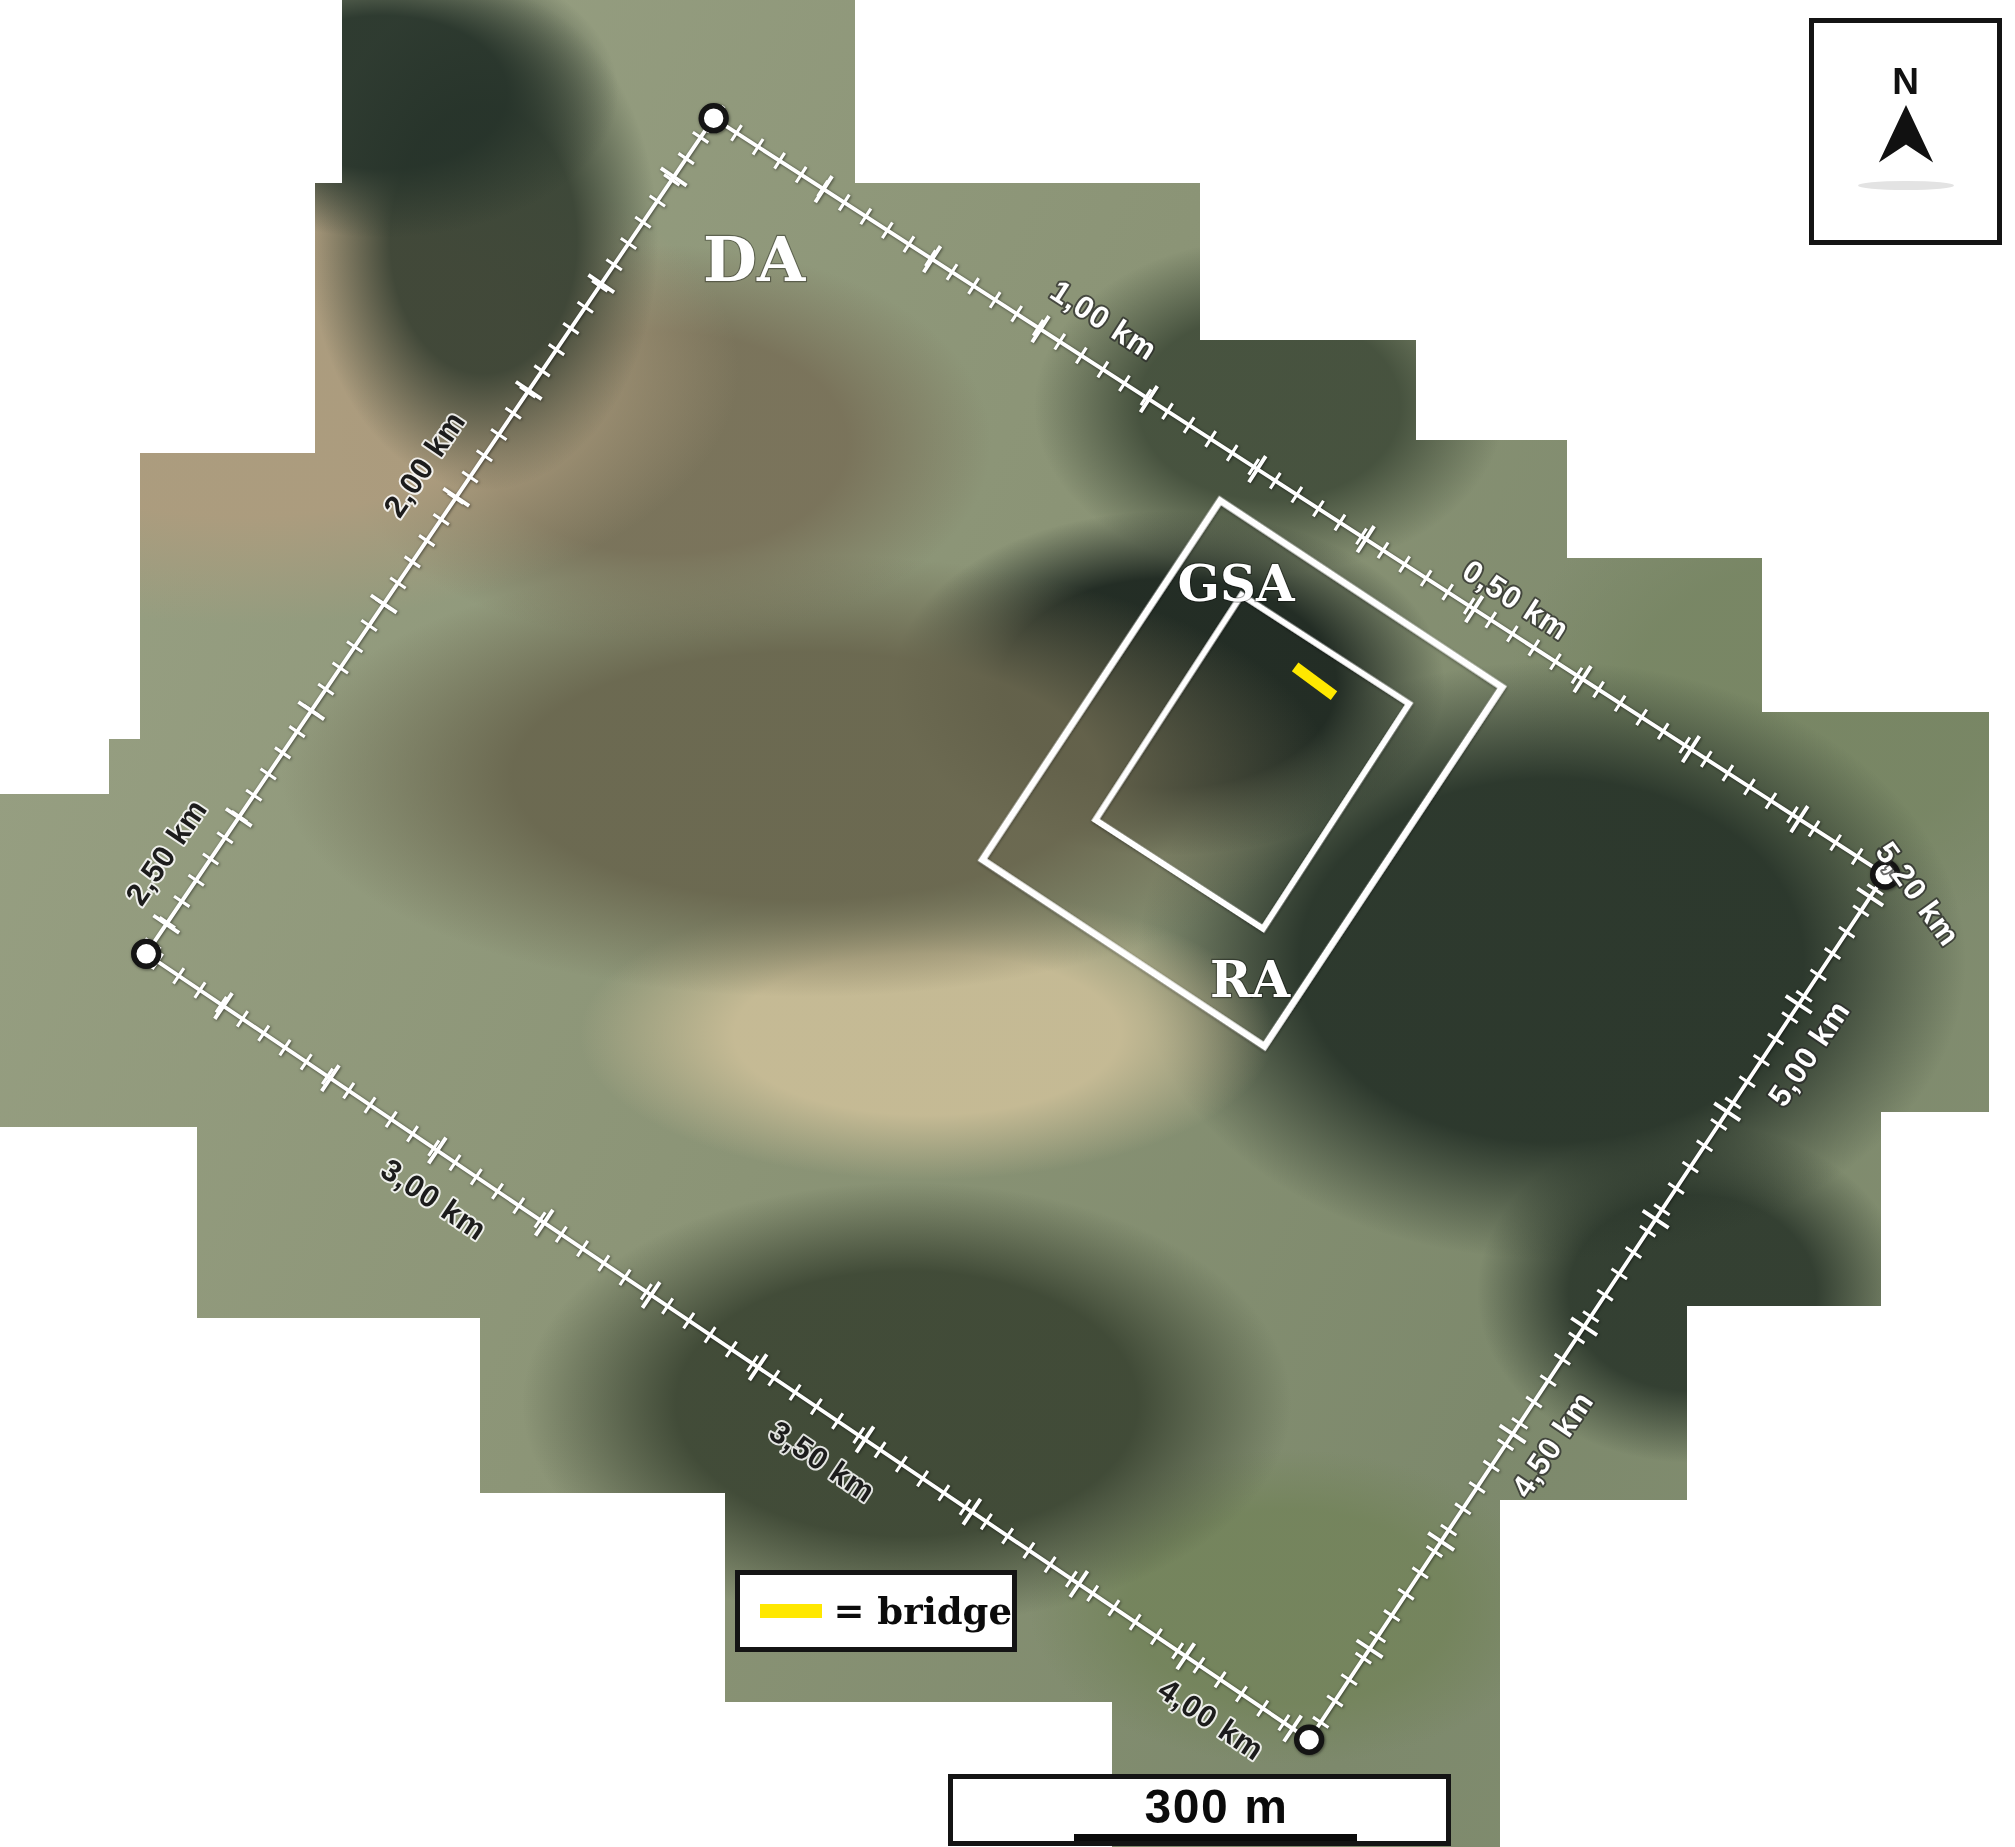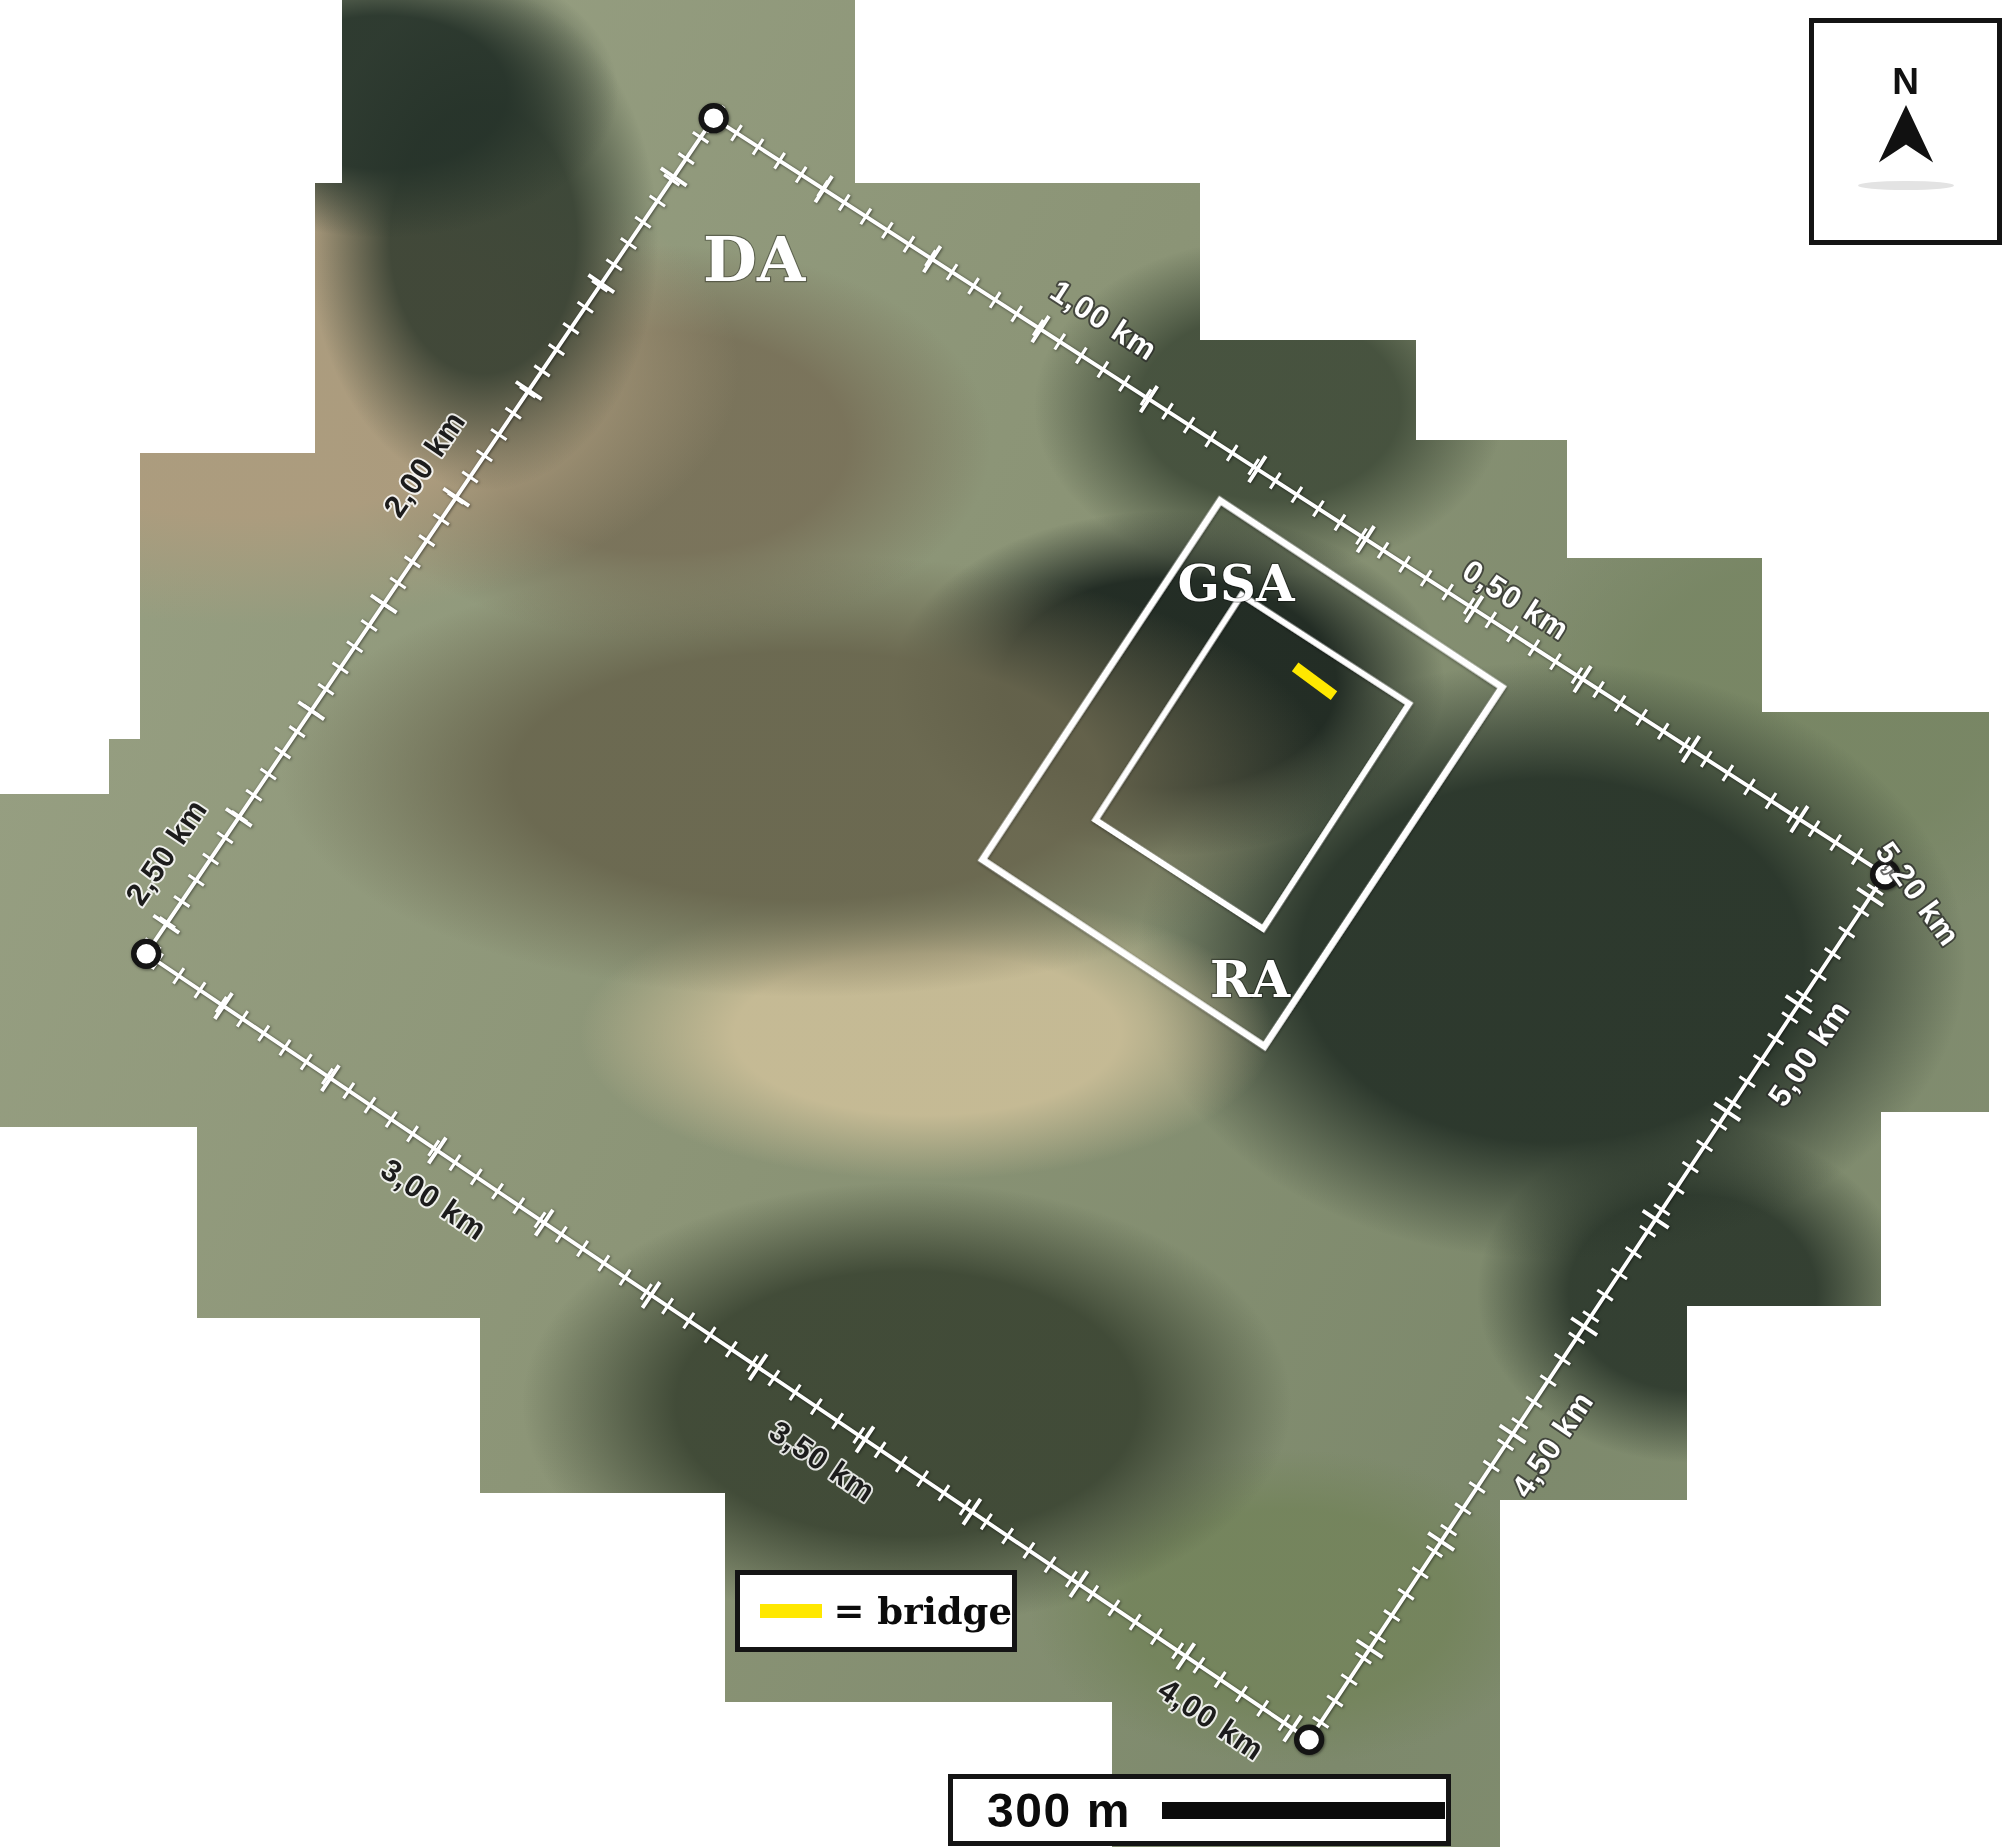--- a/index.html
+++ b/index.html
@@ -59,21 +59,21 @@
   
   .panel{position:absolute;background:#ffffff;border:5.4px solid #141414;box-sizing:border-box;}
   .north-box{left:1809px;top:18px;width:193px;height:227px;display:flex;flex-direction:column;align-items:center;}
   .north-n{margin-top:40px;font-size:37px;font-weight:bold;color:#111;line-height:1;}
   .north-arrow{margin-top:4.7px;}
   .north-shadow{margin-top:17px;width:96px;height:9.3px;border-radius:50%;background:#e3e3e3;}
   .legend-box{left:735px;top:1570px;width:282px;height:82px;display:flex;align-items:center;justify-content:center;}
   .legend-swatch{margin-left:20px;width:72px;height:14.8px;background:#FFE800;}
   .legend-text{margin-left:11px;font-family:"DejaVu Serif","Liberation Serif",serif;
     font-weight:bold;font-size:37px;color:#0b0b0b;white-space:nowrap;}
-  .scale-box{left:948px;top:1774px;width:503px;height:72px;display:flex;align-items:center;}
+  .scale-box{left:948px;top:1774px;width:503px;height:72px;display:flex;align-items:center;flex-direction:column;}
   .scale-text{margin-left:34px;font-size:48px;font-weight:bold;color:#0b0b0b;letter-spacing:1.6px;white-space:nowrap;}
   .scale-bar{margin-left:31px;width:283px;height:17px;background:#0b0b0b;}
 </style>
 </head>
 <body>
 
 <div class="stage">
 
   <div class="mosaic"></div>
 

